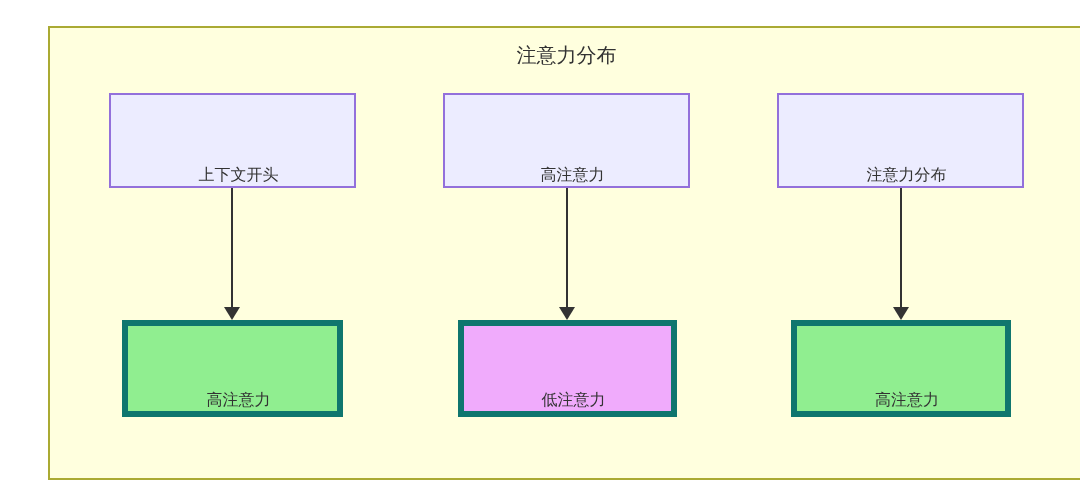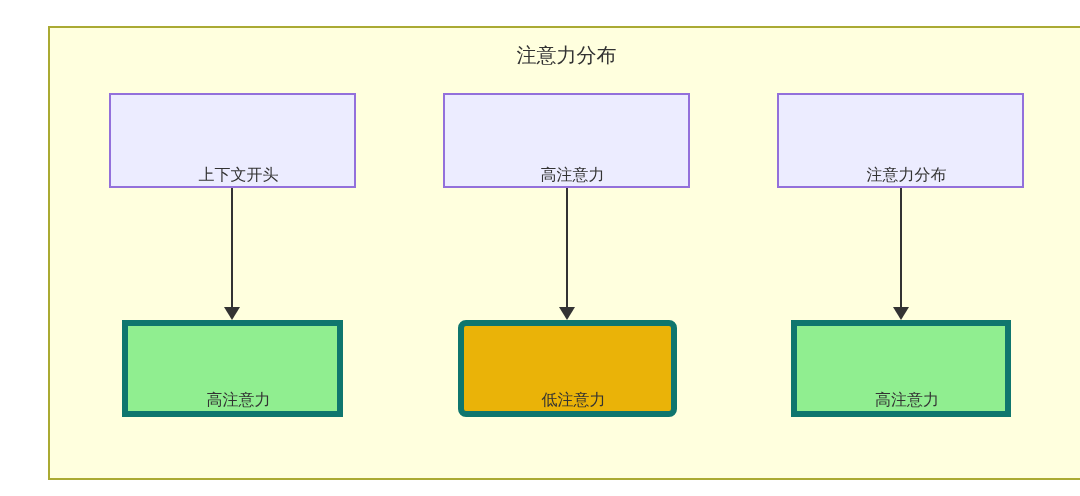--- a/index.html
+++ b/index.html
@@ -53,21 +53,21 @@
     height: 95px;
     background: #ececff;
     border: 2px solid #9370db;
   }
   .target-node {
     top: 292px;
     height: 97px;
     border: 6px solid #0f766e;
   }
   .target-node.high { background: #90ee90; }
-  .target-node.low  { background: #eab308; border-radius: 8px; }
+  .target-node.low  { background: #f0abfc; }
 
   .src-0 { left: 59px;  }
   .src-1 { left: 393px; }
   .src-2 { left: 727px; }
 
   .tgt-0 { left: 72px;  width: 221px; }
   .tgt-1 { left: 408px; width: 219px; }
   .tgt-2 { left: 741px; width: 220px; }
 
   .arrow {

